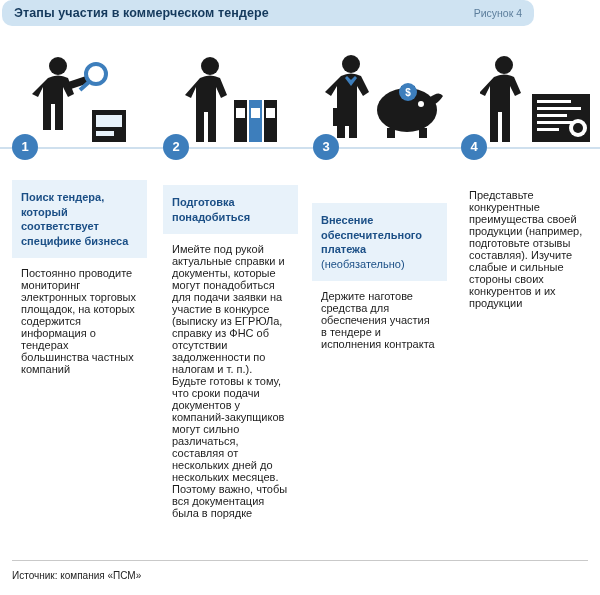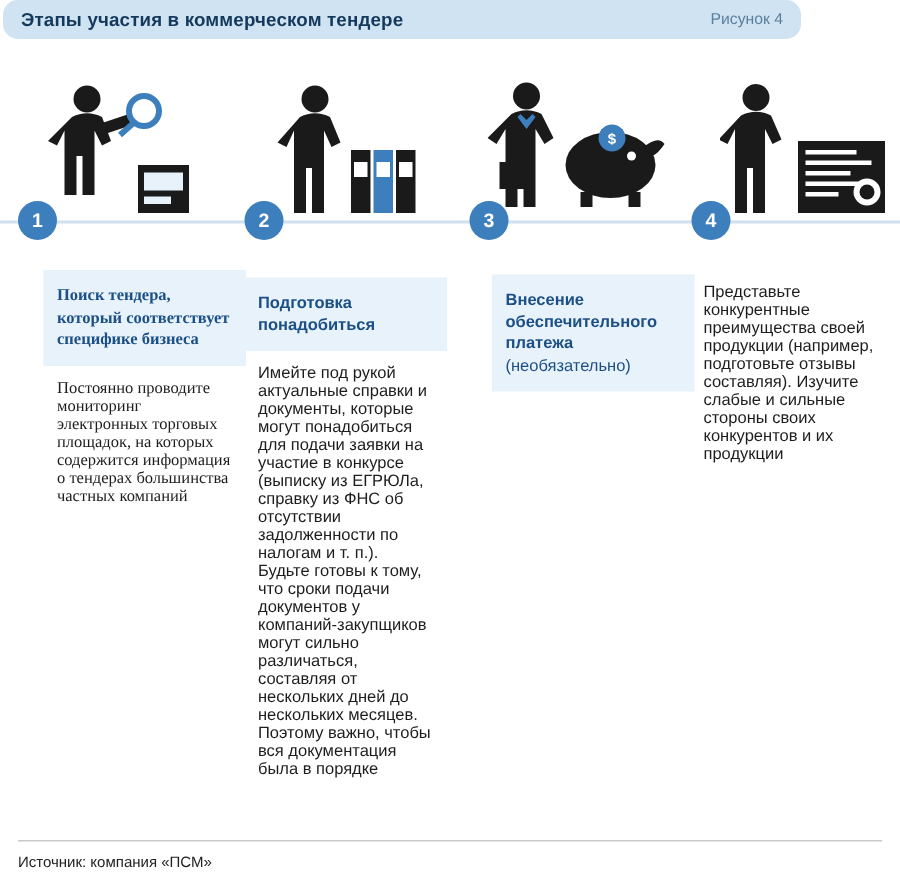--- a/index.html
+++ b/index.html
@@ -70,23 +70,23 @@
   .c1 { left: 12px; }
   .c2 { left: 163px; }
   .c3 { left: 313px; }
   .c4 { left: 461px; }
 
   
   .col {
     position: absolute;
     width: 135px;
   }
-  .col1 { left: 29px; font-family: Liberation Serif, serif; }
+  .col1 { left: 12px; }
   .col2 { left: 163px; }
-  .col3 { left: 328px; }
+  .col3 { left: 312px; margin-top: 20px; }
   .col4 { left: 460px; }
 
   .tint {
     background: #e8f2fa;
     padding: 10px 9px 10px 9px;
     box-sizing: border-box;
     width: 135px;
   }
   .lead {
     font-size: 11px;
@@ -238,20 +238,21 @@
     <div class="tint">
       <div class="lead">Подготовка понадобиться</div>
     </div>
     <div class="body-text">Имейте под рукой актуальные справки и документы, которые могут понадобиться для подачи заявки на участие в конкурсе (выписку из ЕГРЮЛа, справку из ФНС об отсутствии задолженности по налогам и т. п.). Будьте готовы к тому, что сроки подачи документов у компаний-закупщиков могут сильно различаться, составляя от нескольких дней до нескольких месяцев. Поэтому важно, чтобы вся документация была в порядке</div>
   </div>
 
   <div class="col col3 t3">
     <div class="tint">
       <div class="lead"><span>Внесение обеспечительного платежа </span><span class="normal">(необязательно)</span></div>
     </div>
+    <div class="body-text">Держите наготове средства для обеспечения участия в тендере и исполнения контракта</div>
   </div>
 
   <div class="col col4 t4">
     <div class="body-text">Представьте конкурентные преимущества своей продукции (например, подготовьте отзывы составляя). Изучите слабые и сильные стороны своих конкурентов и их продукции</div>
   </div>
 
   <div class="footrule"></div>
   <div class="footer">Источник: компания «ПСМ»</div>
 
 </div>

